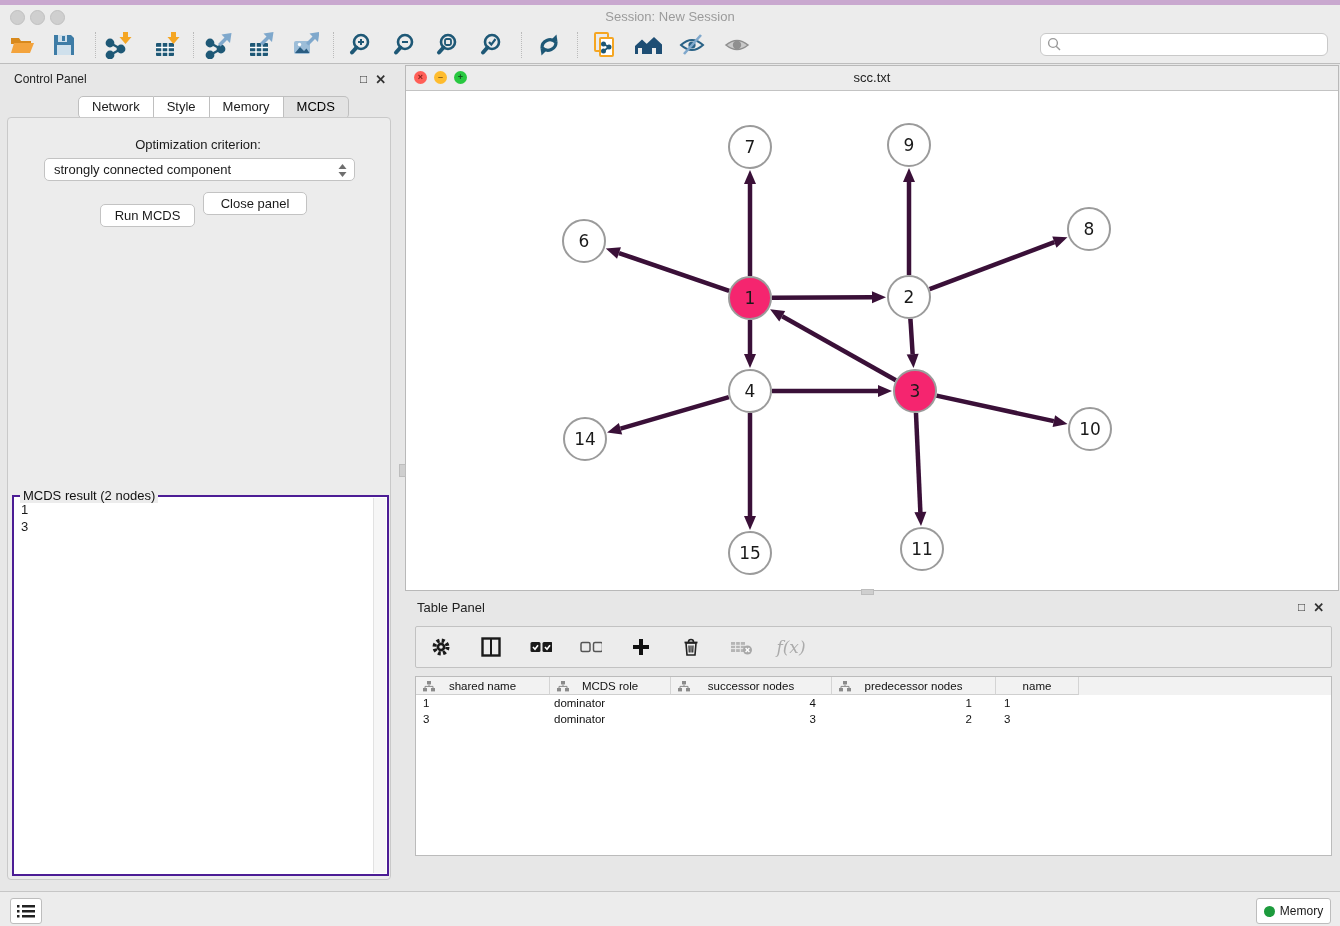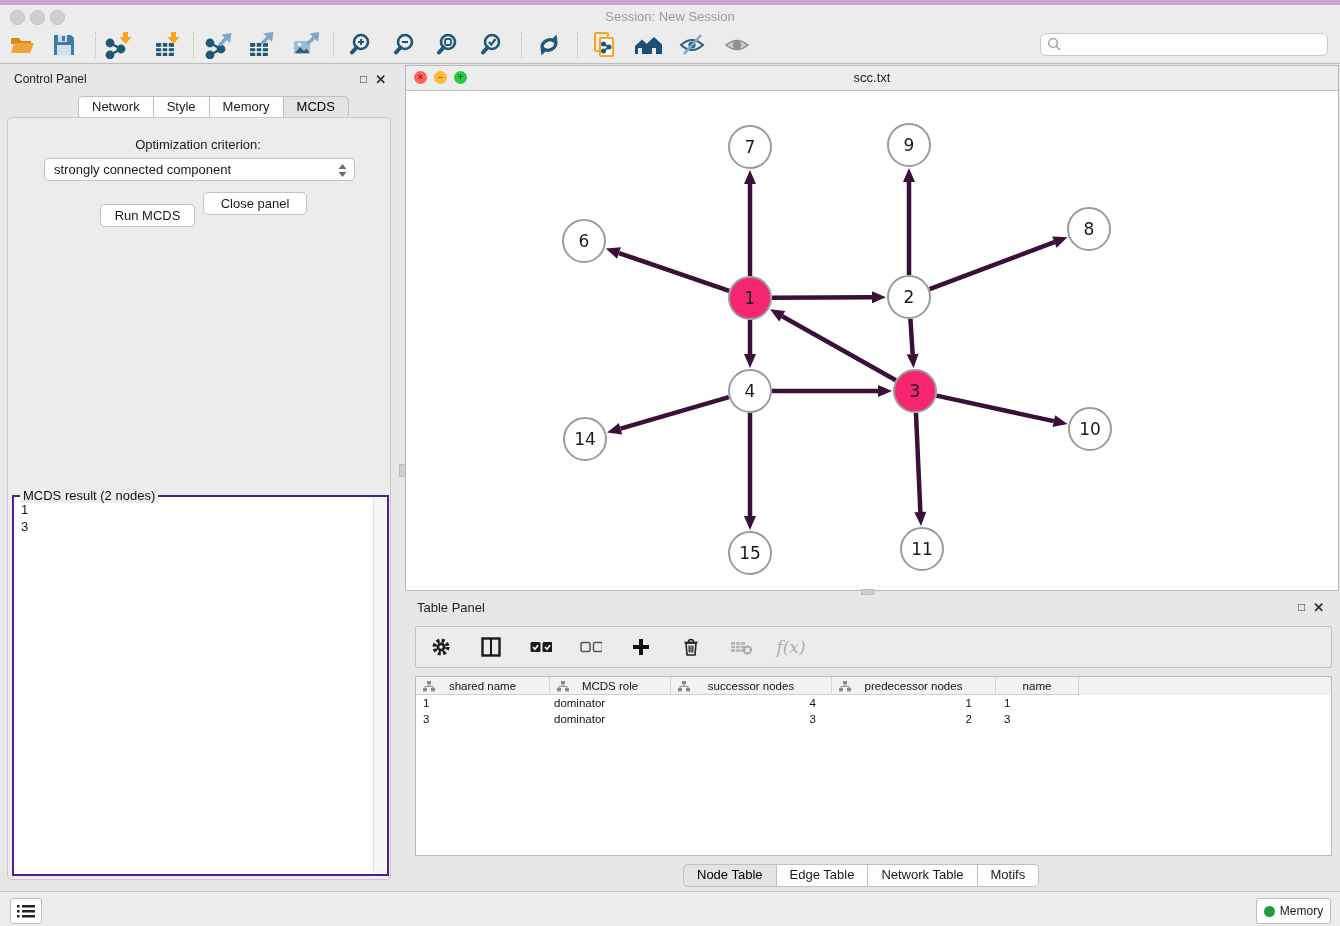--- a/index.html
+++ b/index.html
@@ -476,26 +476,20 @@
         </div>
         <div class="trow">
           <div class="td" style="width: 134px; text-align: left; padding: 0px 0px 0px 7px;">3</div>
           <div class="td" style="width: 121px; text-align: left; padding: 0px 0px 0px 4px;">dominator</div>
           <div class="td" style="width: 161px; text-align: right; padding: 0px 16px 0px 0px;">3</div>
           <div class="td" style="width: 164px; text-align: right; padding: 0px 24px 0px 0px;">2</div>
           <div class="td" style="width: 83px; text-align: left; padding: 0px 0px 0px 8px;">3</div>
         </div>
       </div>
   </div>
-  <div id="bottom-tabs" class="tabbar">
-      <div class="tab sel">Node Table</div>
-      <div class="tab">Edge Table</div>
-      <div class="tab">Network Table</div>
-      <div class="tab">Motifs</div>
-    </div>
 
   <div class="abs" id="statusbar">
     <span id="list-btn">
       <svg width="18" height="14">
           <g fill="#222">
             <rect x="0" y="1" width="2.5" height="2.5"></rect>
             <rect x="0" y="6" width="2.5" height="2.5"></rect>
             <rect x="0" y="11" width="2.5" height="2.5"></rect>
             <rect x="5" y="1" width="13" height="2.5"></rect>
             <rect x="5" y="6" width="13" height="2.5"></rect>

